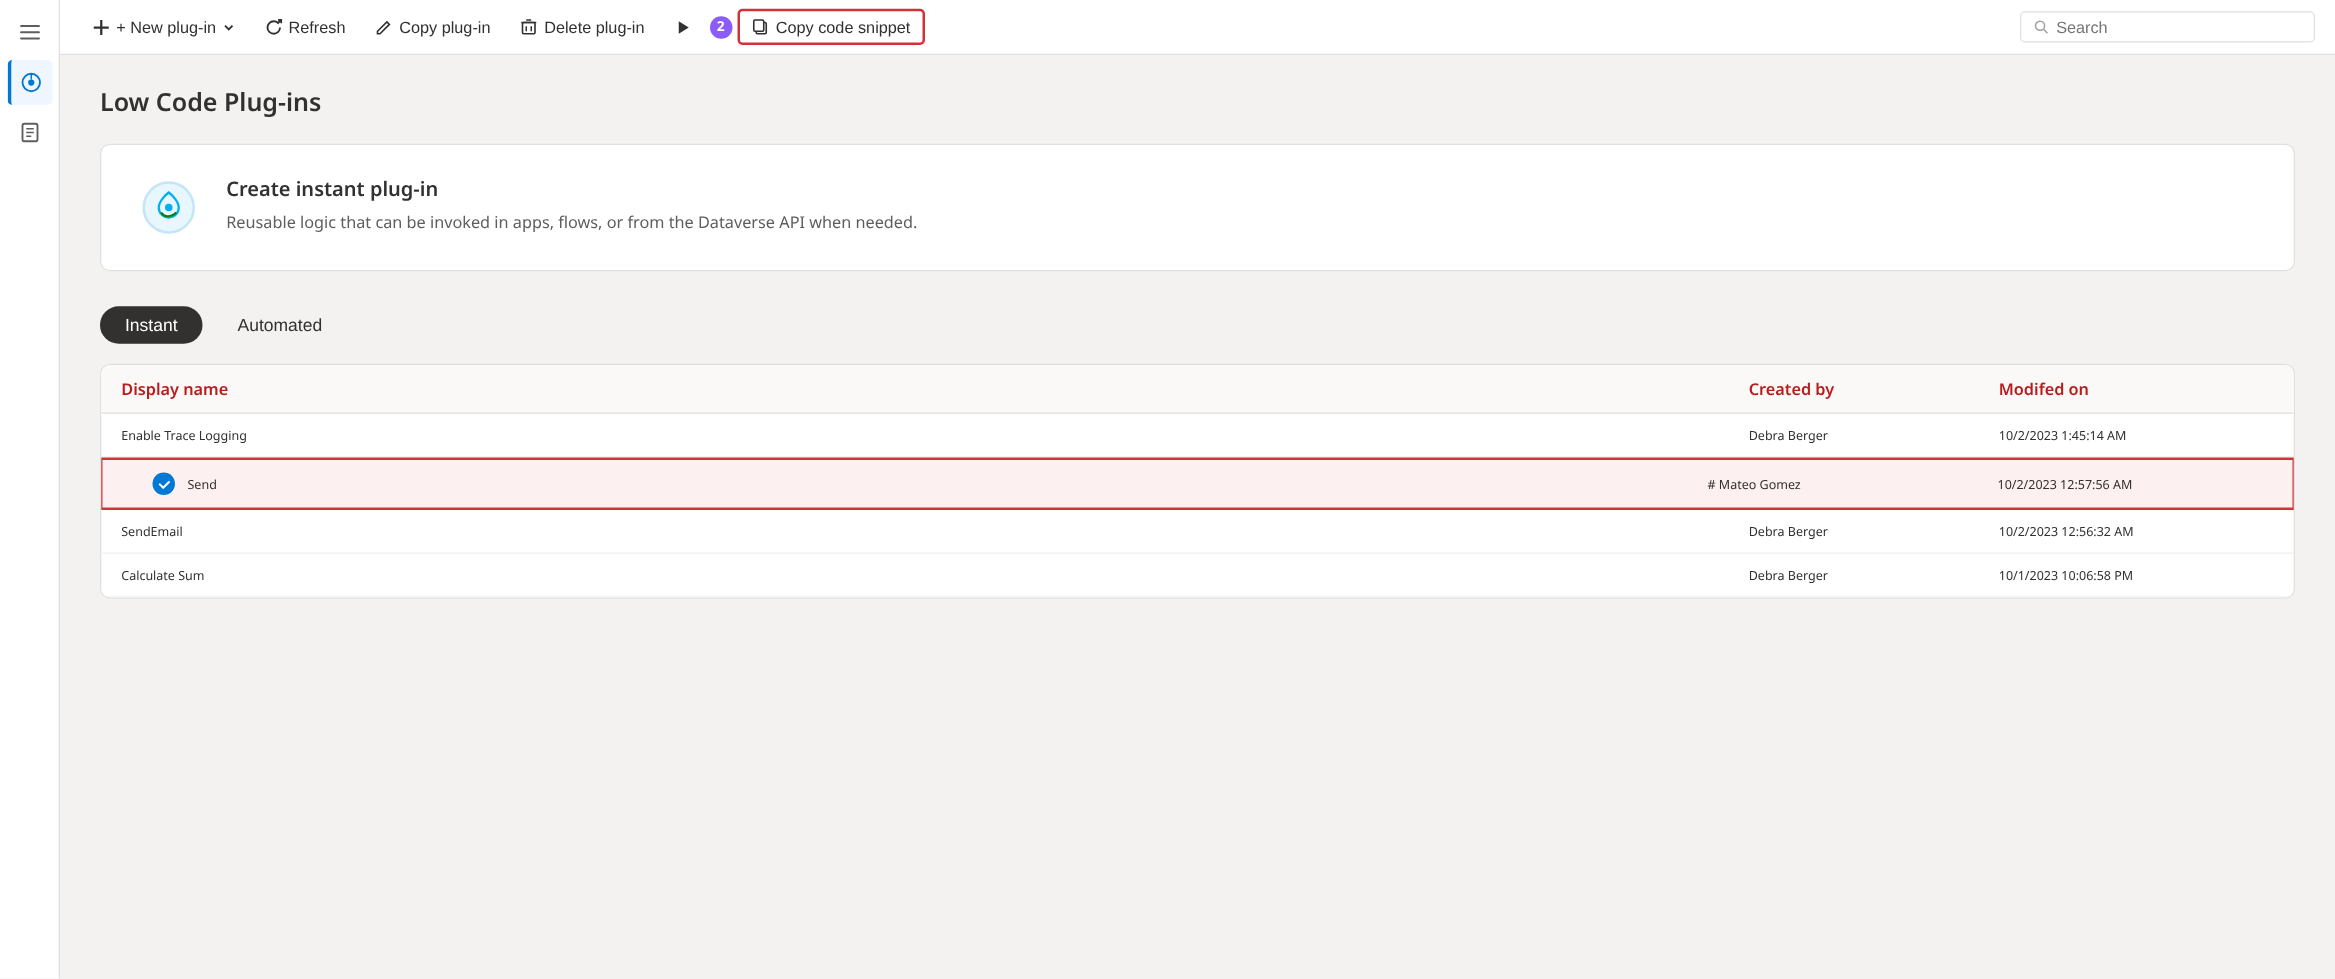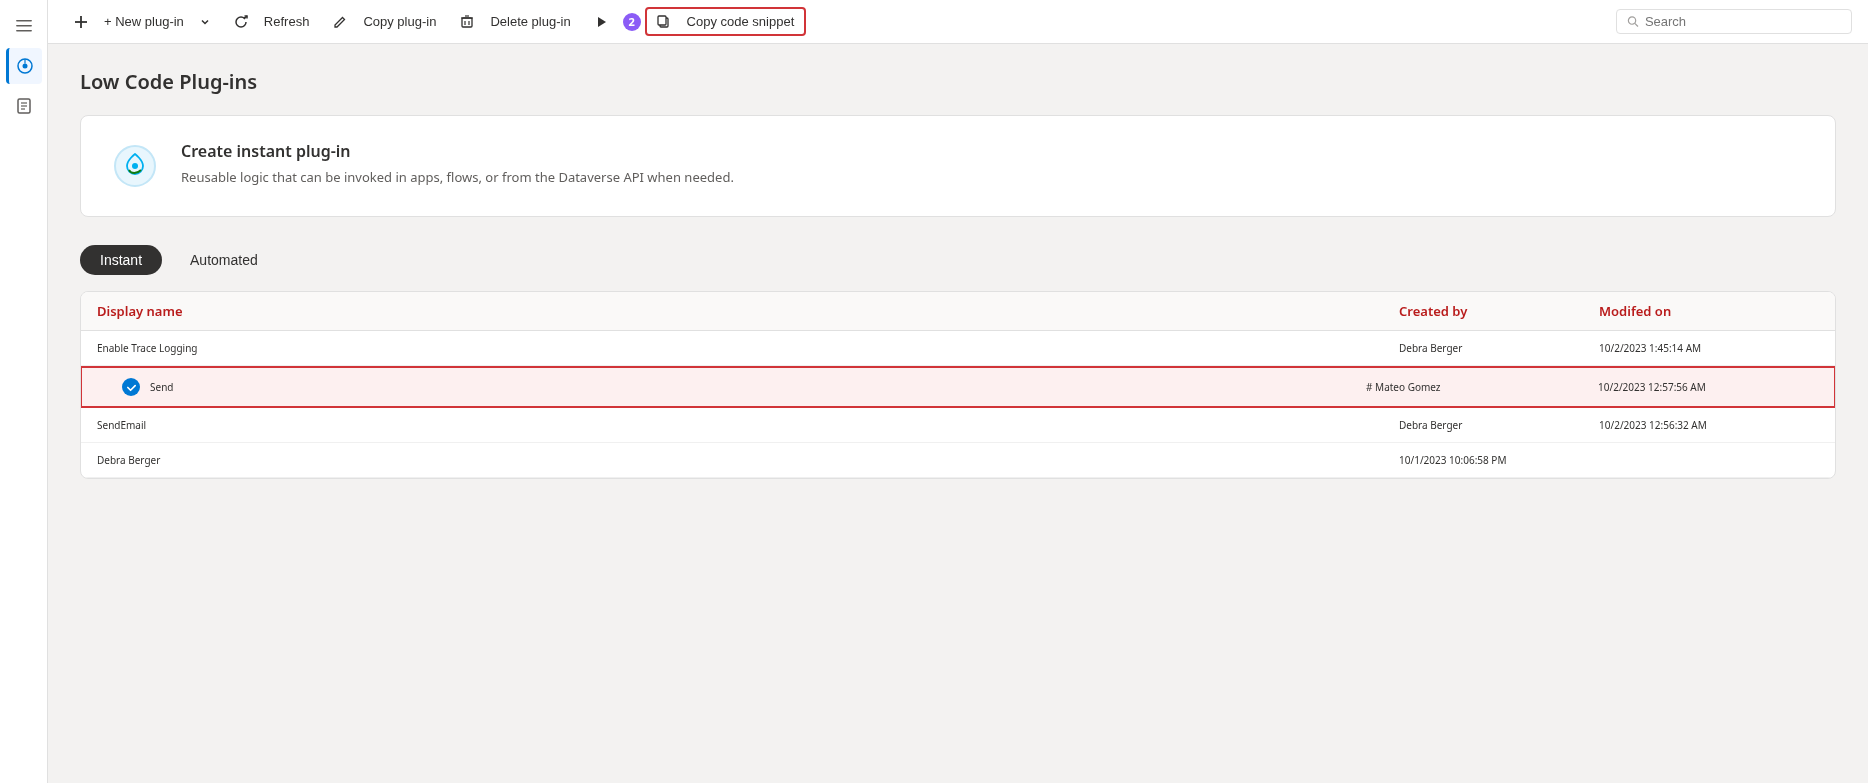--- a/index.html
+++ b/index.html
@@ -63,21 +63,21 @@
       border-bottom: 1px solid #e0e0e0;
       padding: 6px 16px;
       display: flex;
       align-items: center;
       gap: 4px;
       height: 44px;
     }
     .toolbar-btn {
       display: flex;
       align-items: center;
-      gap: 16px;
+      gap: 5px;
       padding: 5px 10px;
       border: none;
       background: transparent;
       cursor: pointer;
       font-size: 13px;
       color: #323130;
       border-radius: 4px;
       white-space: nowrap;
     }
     .toolbar-btn.highlighted {
@@ -396,18 +396,19 @@
         <div class="table-cell">10/2/2023 12:57:56 AM</div>
       </div>
 
       <div class="table-row">
         <div class="table-cell">SendEmail</div>
         <div class="table-cell">Debra Berger</div>
         <div class="table-cell">10/2/2023 12:56:32 AM</div>
       </div>
 
       <div class="table-row">
+        <div class="table-cell">Calculate Sum</div>
         <div class="table-cell">Debra Berger</div>
         <div class="table-cell">10/1/2023 10:06:58 PM</div>
       </div>
     </div>
   </div>
 </div>
 
 </body></html>

